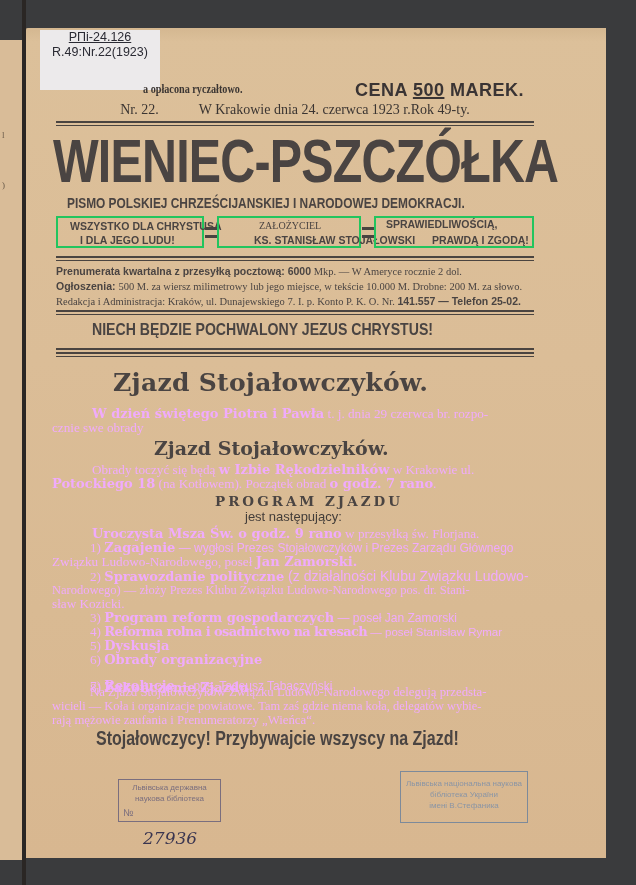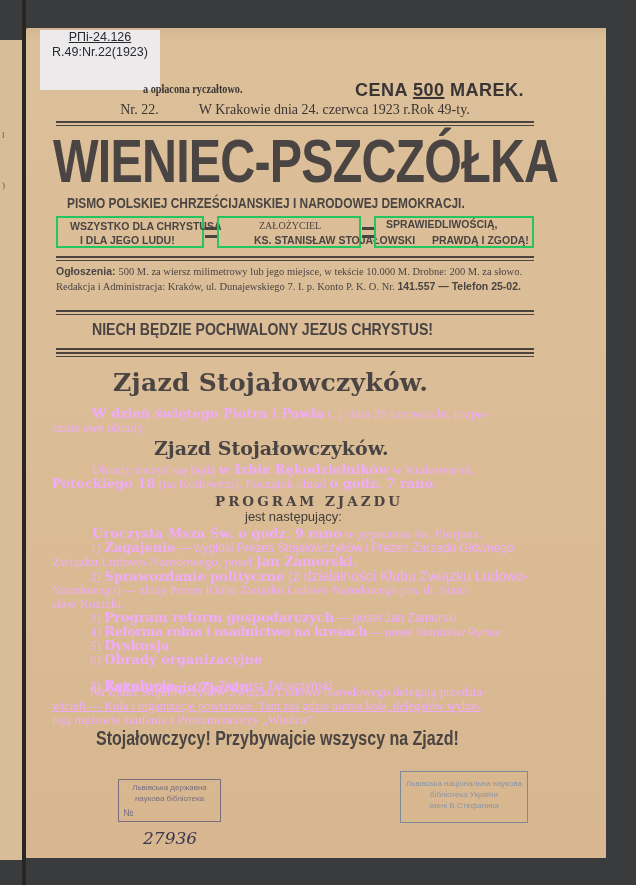--- a/index.html
+++ b/index.html
@@ -121,20 +121,21 @@
 </div>
 <div class="connector" style="left:362px; top:227px;"></div>
 <div class="box" style="left:374px; top:216px; width:160px;">
   <span class="ln" style="left:10px; top:0;">SPRAWIEDLIWOŚCIĄ,</span>
   <span class="ln" style="left:56px; top:16px;">PRAWDĄ I ZGODĄ!</span>
 </div>
 <div class="rule" style="left:56px; top:256px; width:478px; height:2px;"></div>
 <div class="rule" style="left:56px; top:260px; width:478px; height:1px;"></div>
 
 <div class="abs sub-info">
+  <div class="line"><b>Prenumerata kwartalna z przesyłką pocztową: </b><b>6000</b><span> Mkp. — W Ameryce rocznie 2 dol.</span></div>
   <div class="line"><b>Ogłoszenia: </b><span>500 M. za wiersz milimetrowy lub jego miejsce, w tekście 10.000 M. Drobne: 200 M. za słowo.</span></div>
   <div class="line"><span>Redakcja i Administracja: Kraków, ul. Dunajewskiego 7. I. p. Konto P. K. O. Nr. </span><b>141.557</b><b> — Telefon 25-02.</b></div>
 </div>
 
 <div class="rule" style="left:56px; top:310px; width:478px; height:2px;"></div>
 <div class="rule" style="left:56px; top:314px; width:478px; height:1px;"></div>
 <div class="abs greeting">NIECH BĘDZIE POCHWALONY JEZUS CHRYSTUS!</div>
 <div class="rule" style="left:56px; top:348px; width:478px; height:2px;"></div>
 <div class="rule" style="left:56px; top:352px; width:478px; height:2px;"></div>
 <div class="rule" style="left:56px; top:356px; width:478px; height:1px;"></div>
@@ -145,38 +146,38 @@
 <div class="abs body" style="left:52px; top:421px;">cznie swe obrady</div>
 
 <div class="abs h2">Zjazd Stojałowczyków.</div>
 
 <div class="abs body" style="left:92px; top:463px;"><span>Obrady toczyć się będą </span><b>w Izbie Rękodzielników</b><span> w Krakowie ul.</span></div>
 <div class="abs body" style="left:52px; top:477px;"><b>Potockiego 18</b><span> (na Kotłowem). Początek obrad </span><b>o godz. 7 rano</b><span>.</span></div>
 
 <div class="abs prog-title">PROGRAM ZJAZDU</div>
 <div class="abs prog-sub">jest następujący:</div>
 
-<div class="abs body" style="left:92px; top:527px;"><b>Uroczysta Msza Św. o godz. 9 rano</b><span> w державна św. Florjana.</span></div>
+<div class="abs body" style="left:92px; top:527px;"><b>Uroczysta Msza Św. o godz. 9 rano</b><span> w przesyłką św. Florjana.</span></div>
 
 <div class="abs body" style="left:90px; top:541px;"><span>1)</span> <b>Zagajenie</b><span style="font-family:'Liberation Sans',sans-serif;font-size:12px;"> — wygłosi Prezes Stojałowczyków i Prezes Zarządu Głównego</span></div>
 <div class="abs body" style="left:52px; top:555px;"><span>Związku Ludowo-Narodowego, poseł </span><b>Jan Zamorski.</b></div>
 
 <div class="abs body" style="left:90px; top:569px;"><span>2)</span> <b>Sprawozdanie polityczne</b><span style="font-family:'Liberation Sans',sans-serif;font-size:14px;"> (z działalności Klubu Związku Ludowo-</span></div>
 <div class="abs body" style="left:52px; top:583px; font-size:12.5px;">Narodowego) — złoży Prezes Klubu Związku Ludowo-Narodowego pos. dr. Stani-</div>
 <div class="abs body" style="left:52px; top:597px;">sław Kozicki.</div>
 
 <div class="abs body" style="left:90px; top:611px;"><span>3)</span> <b>Program reform gospodarczych</b><span style="font-family:'Liberation Sans',sans-serif;font-size:12px;"> — poseł Jan Zamorski</span></div>
 <div class="abs body" style="left:90px; top:625px;"><span>4)</span> <b style="letter-spacing:-0.6px">Reforma rolna i osadnictwo na kresach</b><span style="font-family:'Liberation Sans',sans-serif;font-size:11.5px;"> — poseł Stanisław Rymar</span></div>
 <div class="abs body" style="left:90px; top:639px;"><span>5)</span> <b>Dyskusja</b></div>
 <div class="abs body" style="left:90px; top:653px;"><span>6)</span> <b>Obrady organizacyjne</b></div>
 <div class="abs body" style="left:90px; top:667px;margin-top:12px;"><span>7)</span> <b>Rezolucje</b><span style="font-family:'Liberation Sans',sans-serif;font-size:12px;"> — pos. Tadeusz Tabaczyński</span></div>
 <div class="abs body" style="left:90px; top:681px;"><span>8)</span> <b>Zakończenie Zjazdu.</b></div>
 
 <div class="abs body" style="left:90px; top:685px; font-size:12.8px;">Na Zjazd Stojałowczyków Związku Ludowo-Narodowego delegują przedsta-</div>
-<div class="abs body" style="left:52px; top:699px; font-size:12.4px;text-decoration:underline;">wicieli — Koła i organizacje powiatowe. Tam zaś gdzie niema koła, delegatów wybie-</div>
+<div class="abs body" style="left:52px; top:699px; font-size:12.4px;">wicieli — Koła i organizacje powiatowe. Tam zaś gdzie niema koła, delegatów wybie-</div>
 <div class="abs body" style="left:52px; top:713px; font-size:12.8px;">rają mężowie zaufania i Prenumeratorzy „Wieńca“.</div>
 
 <div class="abs call" style="top:727px;">Stojałowczycy! Przybywajcie wszyscy na Zjazd!</div>
 
 <div class="stamp" style="left:118px; top:779px; width:103px; height:43px;">
   <div style="margin-top:2px;">Львівська державна</div>
   <div>наукова бібліотека</div>
   <span style="position:absolute; left:4px; top:27px; font-size:10px;">№</span>
   <span class="handnum" style="left:24px; top:18px;">27936</span>
 </div>

